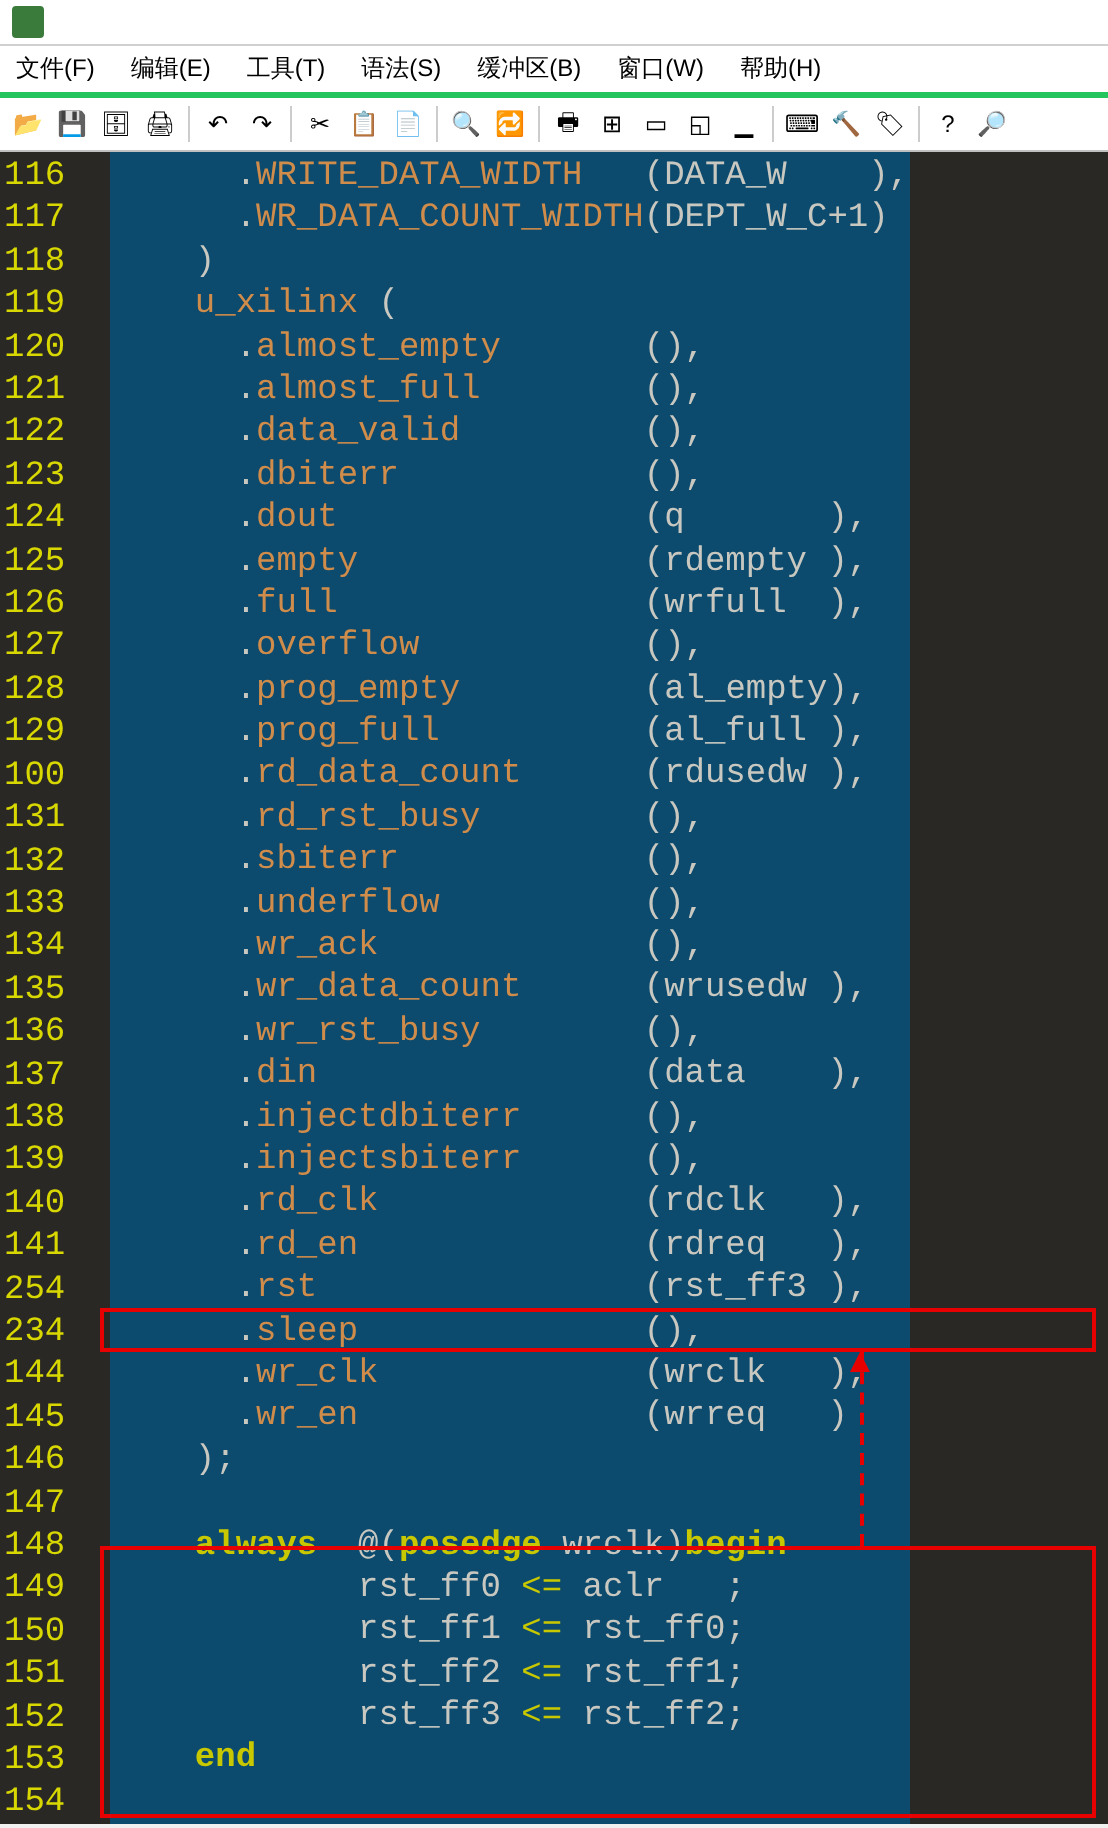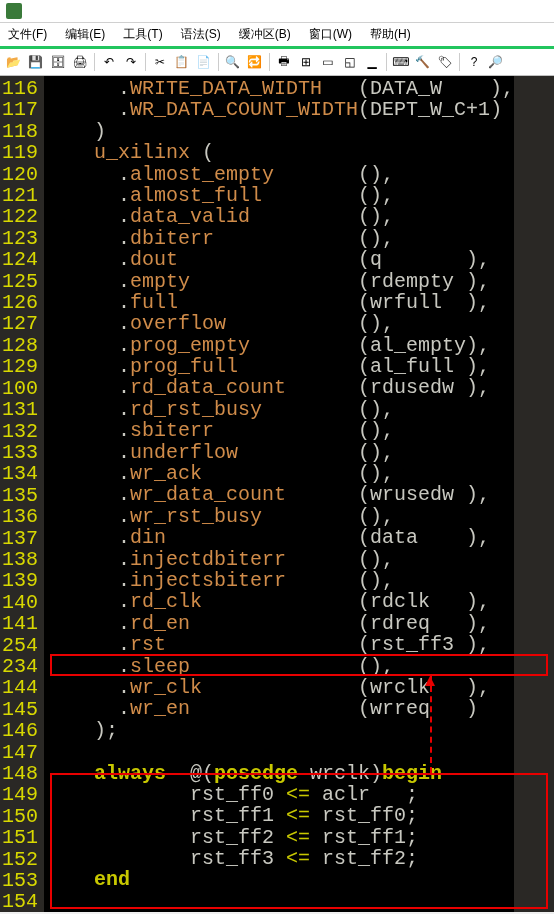--- a/index.html
+++ b/index.html
@@ -56,36 +56,37 @@
 }
 .tsep {
   width: 1px; height: 18px;
   background: #ccc;
   margin: 0 2px;
 }
 .editor {
   background: #2a2825;
   display: flex;
   font-family: Consolas, "Courier New", monospace;
-  font-size: 20px;
+  font-size: 17px;
   line-height: 21.4px;
   position: relative;
   height: calc(914px - 78px);
   overflow: hidden;
+  gap: 16px;
 }
 .gutter {
   background: #2a2825;
   color: #d8d800;
   text-align: right;
   padding: 2px 6px 0 2px;
   min-width: 38px;
   user-select: none;
 }
 .code {
-  background: #000000;
+  background: #0c4a6e;
   padding: 2px 0 0 2px;
   white-space: pre;
   position: relative;
 }
 .code .row { height: 21.4px; }
 .c-text  { color: #c8c8c0; }
 .c-port  { color: #d08c4a; }
 .c-keyw  { color: #c8c800; font-weight: bold; }
 .c-op    { color: #c8c800; }
 .highlight-box-1 {

